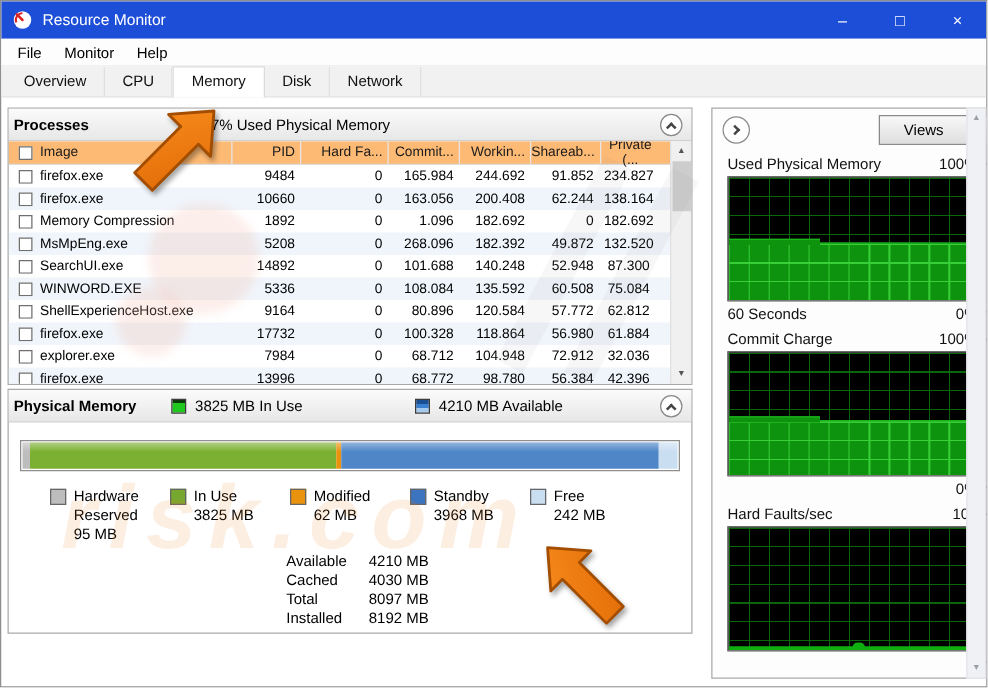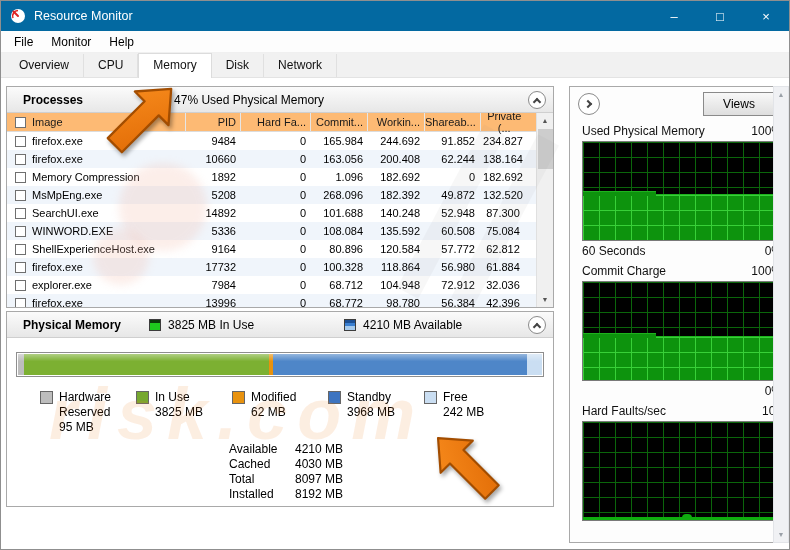--- a/index.html
+++ b/index.html
@@ -1,21 +1,21 @@
 <!DOCTYPE html>
 <html><head>
 <meta charset="utf-8">
 <style>
   * { margin:0; padding:0; box-sizing:border-box; }
   body { font-family:"Liberation Sans", sans-serif; background:#e8e8e8; }
   #win { position:relative; width:790px; height:550px; background:#ffffff; overflow:hidden;
          border:1px solid #8f8f8f; font-size:12px; color:#000; }
 
   
-  .titlebar { position:absolute; left:0; top:0; width:100%; height:30px; background:#0369a1;
+  .titlebar { position:absolute; left:0; top:0; width:100%; height:30px; background:#1d4ed8;
               display:flex; align-items:center; color:#fff; }
   .app-icon { width:16px; height:16px; margin:0 8px 0 9px; }
   .title-text { font-size:12.5px; }
   .win-controls { margin-left:auto; display:flex; height:100%; }
   .win-btn { width:46px; height:100%; display:flex; align-items:center; justify-content:center;
              font-size:13px; color:#fff; }
 
   
   .menubar { position:absolute; left:0; top:30px; width:100%; height:22px; background:#fdfdfd;
              display:flex; align-items:center; padding-left:4px; border-bottom:1px solid #f0f0f0; }
@@ -25,21 +25,21 @@
   .tabbar { position:absolute; left:0; top:52px; width:100%; height:25px; background:#f1f1f1;
             display:flex; align-items:flex-end; padding-left:4px; border-bottom:1px solid #e3e3e3; }
   .tab { padding:4px 14px 5px 14px; height:23px; border-right:1px solid #e0e0e0; color:#111; }
   .tab.active { background:#fff; border:1px solid #dcdcdc; border-bottom:none; height:25px;
                 position:relative; top:1px;text-align:center; }
 
   
   .panel { position:absolute; border:1px solid #a9a9a9; background:#fff; }
   .panel-header { height:26px; background:linear-gradient(#fbfbfb,#e7e7e7);
                   border-bottom:1px solid #cfcfcf; display:flex; align-items:center; }
-  .panel-title { font-weight:bold; margin-left:16px; }
+  .panel-title { font-weight:bold; margin-left:4px; }
   .mini-swatch { width:12px; height:12px; border:1px solid #3c3c3c; margin-right:7px; flex:none; }
   .sw-green { background:linear-gradient(#0a3a0a 0 28%, #1ec81e 28% 100%); }
   .sw-blue  { background:linear-gradient(#1b4f94 0 30%, #3a80d2 30% 62%, #a6cbee 62% 100%); }
   .collapse-btn { margin-left:auto; margin-right:7px; width:18px; height:18px; border-radius:50%;
                   border:1px solid #8a8a8a; background:#fff; position:relative; }
   .chev-up { position:absolute; left:5px; top:7px; width:6px; height:6px;
              border-left:2px solid #444; border-top:2px solid #444; transform:rotate(45deg); }
 
   
   #proc-panel { left:5px; top:85px; width:548px; height:222px; }

